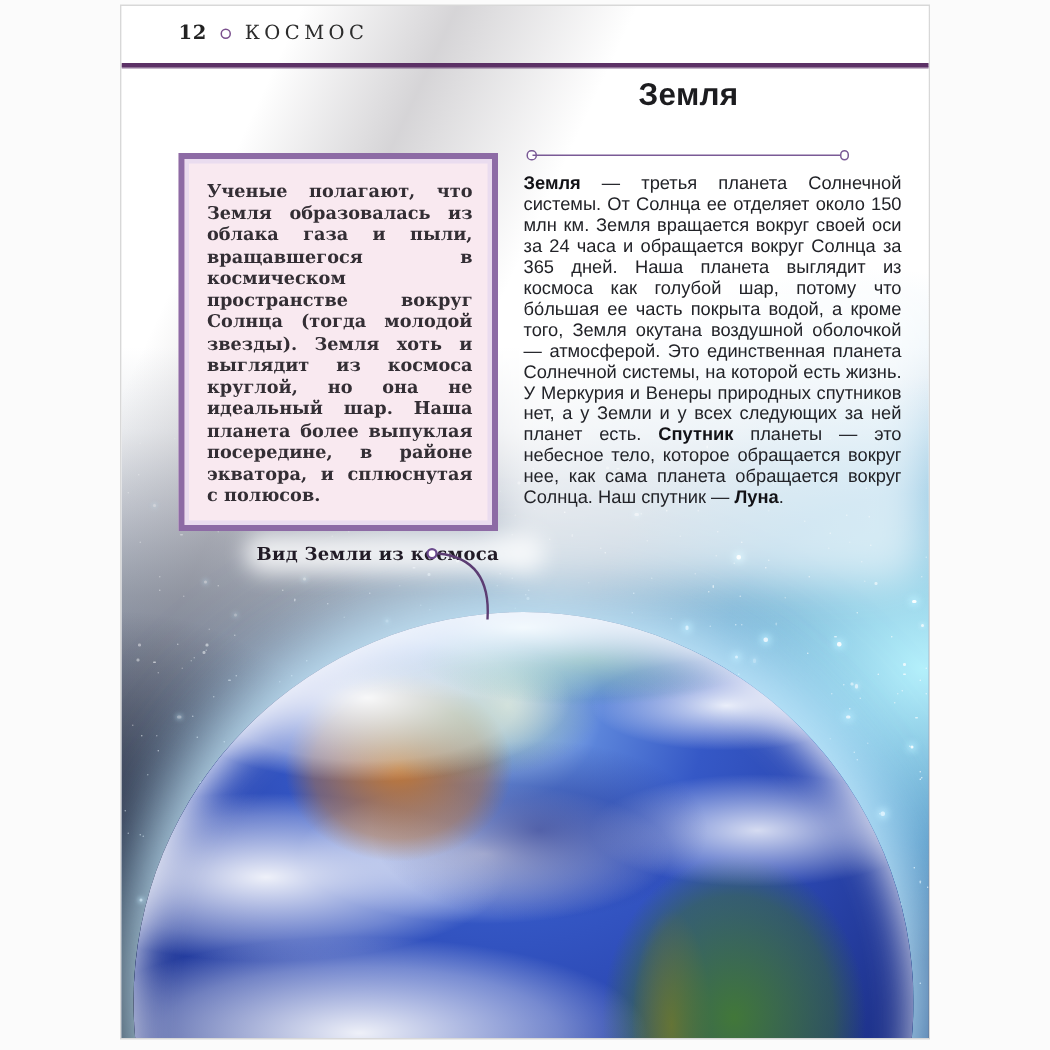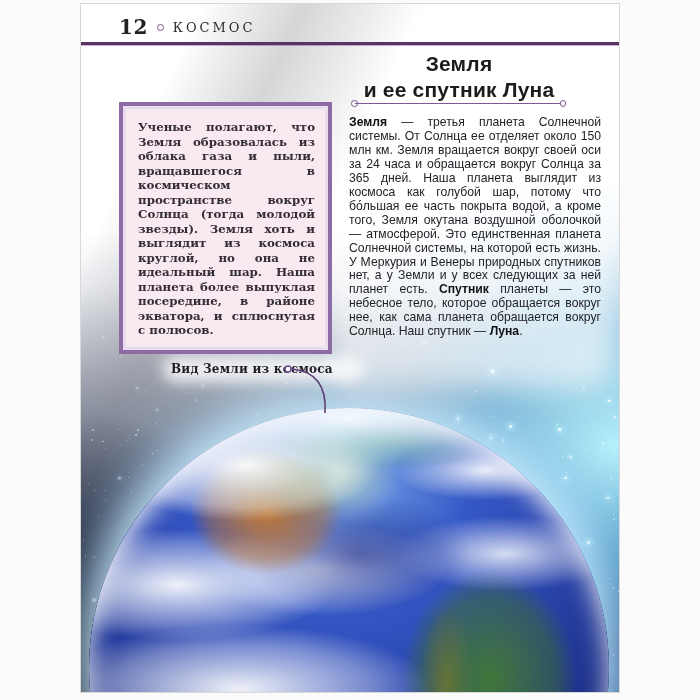--- a/index.html
+++ b/index.html
@@ -47,21 +47,21 @@
       radial-gradient(ellipse 230px 90px at 52% 74%, rgba(255,255,255,0.85), rgba(255,255,255,0) 78%),
       radial-gradient(circle at 48% 12%, #dcedfb 0%, #9dc0ee 5%, #5b84da 12%, #3558c6 25%, #2c49b4 40%, #1f348f 60%, #16256e 80%, #101c55 100%);
   }
   
   .glow{position:absolute;background:rgba(255,255,255,0.60);filter:blur(14px);border-radius:24px;z-index:2;}
   .glow-main{left:252px;top:190px;width:282px;height:195px;}
   .glow-caption{left:82px;top:352px;width:200px;height:26px;filter:blur(7px);background:rgba(255,255,255,0.8);}
   
   .header{position:absolute;left:38px;top:11px;z-index:3;display:flex;align-items:center;gap:9px;
     font-family:"DejaVu Serif",serif;color:#222;}
-  .page-num{font-size:20px;font-weight:bold;letter-spacing:0.5px;}
+  .page-num{font-size:13px;font-weight:bold;letter-spacing:0.5px;}
   .bullet{width:5px;height:5px;border:1.6px solid #7a4f8d;border-radius:50%;display:inline-block;}
   .section{font-size:13px;letter-spacing:3px;color:#2c2c2c;}
   .rule{position:absolute;left:0;top:38px;width:540px;height:3px;background:#5c3166;z-index:3;
     box-shadow:0 1px 0 rgba(92,49,102,0.35);}
   
   .title{position:absolute;left:248px;top:47px;width:260px;z-index:3;text-align:center;
     font-weight:bold;font-size:21px;line-height:26px;color:#1c1c1f;letter-spacing:0.2px;}
   .deco{position:absolute;left:270px;top:95px;width:215px;height:9px;z-index:3;}
   .deco .bar{position:absolute;left:4px;right:4px;top:3.5px;height:1.6px;background:#7a5a96;}
   .deco .dot{position:absolute;top:1px;width:4.5px;height:4.5px;border:1.4px solid #7a5a96;border-radius:50%;background:#fff;}
@@ -530,21 +530,20 @@
 
   <div class="header">
     <span class="page-num">12</span>
     <span class="bullet"></span>
     <span class="section">КОСМОС</span>
   </div>
   <div class="rule"></div>
 
   <div class="title">
     <div>Земля</div>
-    <div>и ее спутник Луна</div>
   </div>
   <div class="deco">
     <span class="dot l"></span>
     <span class="bar"></span>
     <span class="dot r"></span>
   </div>
 
   <div class="main-text"><b>Земля</b> — третья планета Солнечной системы. От Солнца ее отделяет около 150 млн км. Земля вращается вокруг своей оси за 24 часа и обращается вокруг Солнца за 365 дней. Наша планета выглядит из космоса как голубой шар, потому что бо́льшая ее часть покрыта водой, а кроме того, Земля окутана воздушной оболочкой — атмосферой. Это единственная планета Солнечной системы, на которой есть жизнь. У Меркурия и Венеры природных спутников нет, а у Земли и у всех следующих за ней планет есть. <b>Спутник</b> планеты — это небесное тело, которое обращается вокруг нее, как сама планета обращается вокруг Солнца. Наш спутник — <b>Луна</b>.</div>
 
   <div class="fact-box">

